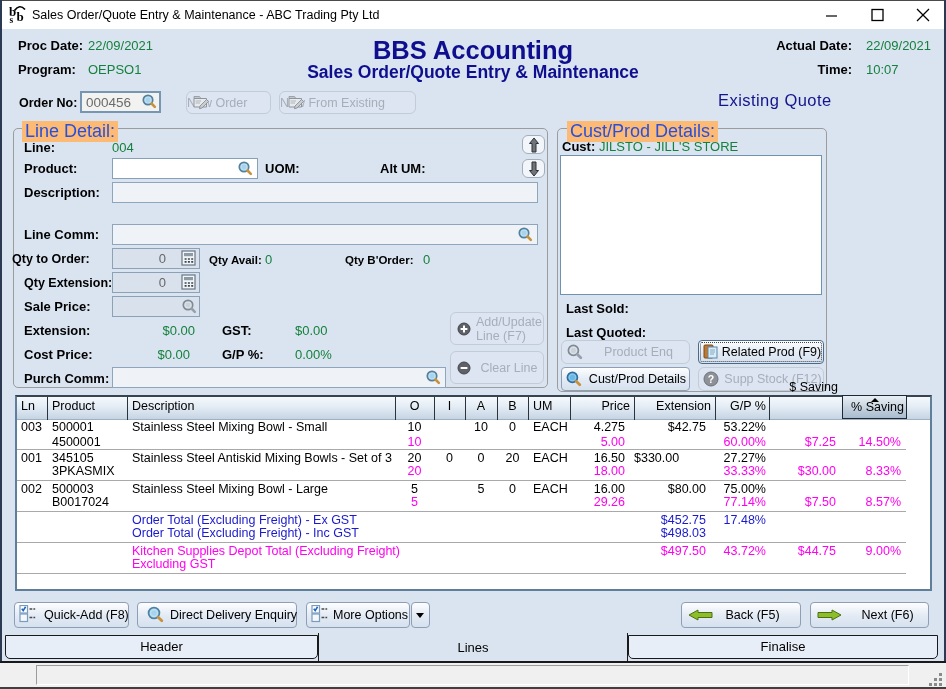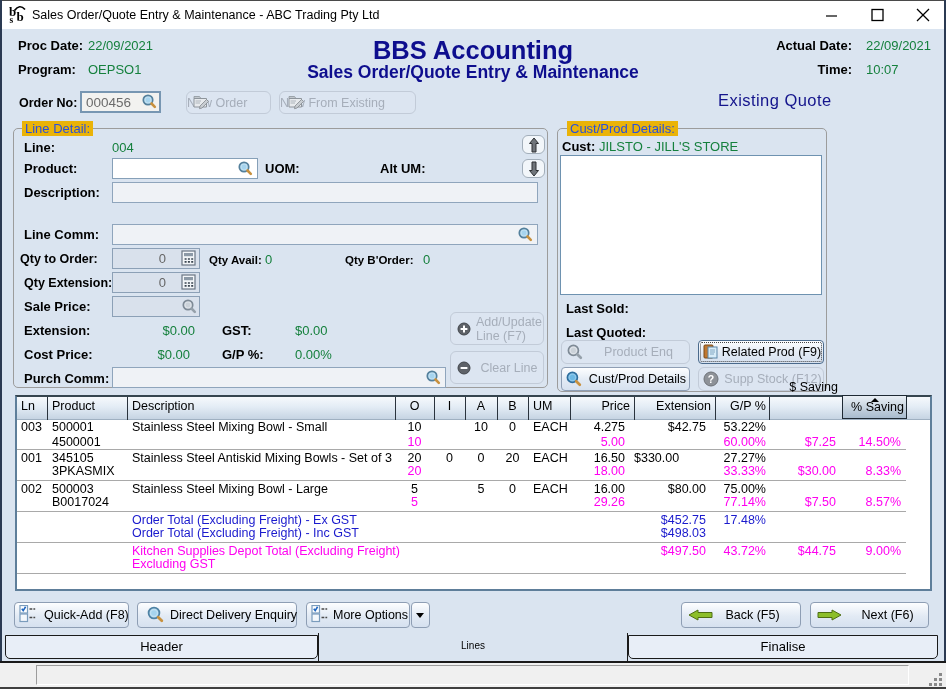--- a/index.html
+++ b/index.html
@@ -1,21 +1,21 @@
 <!DOCTYPE html>
 <html><head><meta charset="utf-8">
 <style>
 *{margin:0;padding:0;box-sizing:border-box}
 html,body{width:946px;height:689px;overflow:hidden}
 body{font-family:"Liberation Sans",sans-serif;position:relative;background:#DAE4F0}
 .abs{position:absolute}
 .lbl{position:absolute;font-size:13px;font-weight:bold;color:#000;white-space:nowrap;height:16px;line-height:16px}
 .val{position:absolute;font-size:13px;color:#15803d;white-space:nowrap;height:16px;line-height:16px}
 .fs{position:absolute;border:1px solid #9C9C9C;border-radius:5px;background:transparent}
-.leg{position:absolute;font-size:13px;color:#2850DC;background:#eab308;padding:0 3px;white-space:nowrap}
+.leg{position:absolute;font-size:18px;color:#2850DC;background:#fdba74;padding:0 3px;white-space:nowrap}
 .inp{position:absolute;background:#fff;border:1px solid #86A0B8;}
 .inpt{position:absolute;background:#EFF2F6;border:1px solid #8FA5BC}
 .inpg{position:absolute;background:#D9E1EC;border:1px solid #8CA0B6}
 .btn{position:absolute;background:linear-gradient(#FDFEFF,#E2EAF4 55%,#D6E1EF);border:1px solid #8E9EB4;border-radius:4px;font-size:13px;color:#000;display:flex;align-items:center;justify-content:center;white-space:nowrap}
 .btnd{position:absolute;background:#DCE5F1;border:1px solid #C2CBD8;border-radius:6px;font-size:12.5px;color:#A6AEBA;display:flex;align-items:center;justify-content:center;white-space:nowrap}
 .t{position:absolute;font-size:12.5px;height:15px;line-height:15px;color:#000;white-space:nowrap}
 .m{color:#FF00F0}
 .bl{color:#1A1ACD}
 .sep{position:absolute;height:1px;background:#A9A9A9;left:17px;width:889px}
 .tabi{position:absolute;background:#E8EEF7;border:1px solid #1A1A1A;border-radius:0 0 5px 5px;font-size:13px;display:flex;align-items:flex-start;justify-content:center;padding-top:3px}
@@ -94,21 +94,21 @@
 <div class="lbl" style="left:380px;top:161px">Alt UM:</div>
 <div class="lbl" style="left:24px;top:185px">Description:</div>
 <div class="inpt" style="left:112px;top:182px;width:426px;height:21px"></div>
 <div class="lbl" style="left:24px;top:227px">Line Comm:</div>
 <div class="inpt" style="left:112px;top:224px;width:426px;height:21px"></div>
 <svg class="abs" style="left:517px;top:226px" width="17" height="17" viewBox="0 0 17 17">
     <circle cx="7" cy="7" r="4.7" fill="#BFE0F3" stroke="#54809C" stroke-width="1.7"></circle>
     <circle cx="7" cy="7" r="2.4" fill="#A6D4EE"></circle>
     <path d="M10.5 10.5 L13.8 13.8" stroke="#C8913E" stroke-width="2.6" stroke-linecap="round"></path>
   </svg>
-<div class="lbl" style="left:20px;top:251px;font-size:12.5px">Qty to Order:</div>
+<div class="lbl" style="left:12px;top:251px;font-size:12.5px">Qty to Order:</div>
 <div class="inpg" style="left:112px;top:248px;width:88px;height:21px"></div>
 <div class="abs" style="left:120px;top:251px;width:46px;text-align:right;font-size:13px;color:#666">0</div>
 <svg class="abs" style="left:181px;top:250px" width="16" height="16" viewBox="0 0 16 16">
     <rect x="1" y="1" width="13" height="14" fill="#F2F5F8" stroke="#6A7684" stroke-width="1.2"></rect>
     <rect x="3" y="3" width="9" height="3.2" fill="#8C99A6"></rect>
     <path d="M3.6 9h2M6.9 9h2M10.2 9h2M3.6 11.8h2M6.9 11.8h2M10.2 11.8h2" stroke="#3A4550" stroke-width="1.7"></path>
   </svg>
 <div class="lbl" style="left:209px;top:252px;font-size:11.5px">Qty Avail:</div>
 <div class="val" style="left:265px;top:252px">0</div>
 <div class="lbl" style="left:345px;top:252px;font-size:11.5px">Qty B'Order:</div>
@@ -321,21 +321,21 @@
 <div class="btn" style="left:681px;top:602px;width:120px;height:26px;padding-left:23px;font-size:12.5px">Back (F5)</div>
 <svg class="abs" style="left:688px;top:609px" width="25" height="12" viewBox="0 0 25 12">
     <path d="M10 1 V3.5 H24 V8.5 H10 V11 L1 6 Z" fill="#8CBE2A" stroke="#4E6E14" stroke-width="1"></path>
   </svg>
 <div class="btn" style="left:810px;top:602px;width:119px;height:26px;padding-left:36px;font-size:12.5px">Next (F6)</div>
 <svg class="abs" style="left:817px;top:609px" width="25" height="12" viewBox="0 0 25 12">
     <path d="M15 1 V3.5 H1 V8.5 H15 V11 L24 6 Z" fill="#8CBE2A" stroke="#4E6E14" stroke-width="1"></path>
   </svg>
 
 <div class="tabi" style="left:5px;top:635px;width:313px;height:24px">Header</div>
-<div class="abs" style="left:318px;top:633px;width:310px;height:28px;background:#DAE4F0;border-left:1px solid #1A1A1A;border-right:1px solid #1A1A1A;font-size:10px;text-align:center;padding-top:7px">Lines</div>
+<div class="abs" style="left:318px;top:633px;width:310px;height:28px;background:#DAE4F0;border-left:1px solid #1A1A1A;border-right:1px solid #1A1A1A;font-size:13px;text-align:center;padding-top:7px">Lines</div>
 <div class="tabi" style="left:628px;top:635px;width:310px;height:24px">Finalise</div>
 <div class="abs" style="left:0;top:661px;width:946px;height:2px;background:#1A1A1A"></div>
 
 <div class="abs" style="left:0;top:663px;width:946px;height:24px;background:#F0F0F0"></div>
 <div class="abs" style="left:36px;top:665px;width:873px;height:20px;background:#F0F0F0;border-top:1px solid #9C9C9C;border-left:1px solid #9C9C9C;border-right:1px solid #fff;border-bottom:1px solid #fff"></div>
 <svg class="abs" style="left:929px;top:672px" width="14" height="14" viewBox="0 0 14 14">
     <g fill="#8A8A8A">
       <rect x="10" y="1" width="3" height="3"></rect>
       <rect x="10" y="6" width="3" height="3"></rect>
       <rect x="5" y="6" width="3" height="3"></rect>

